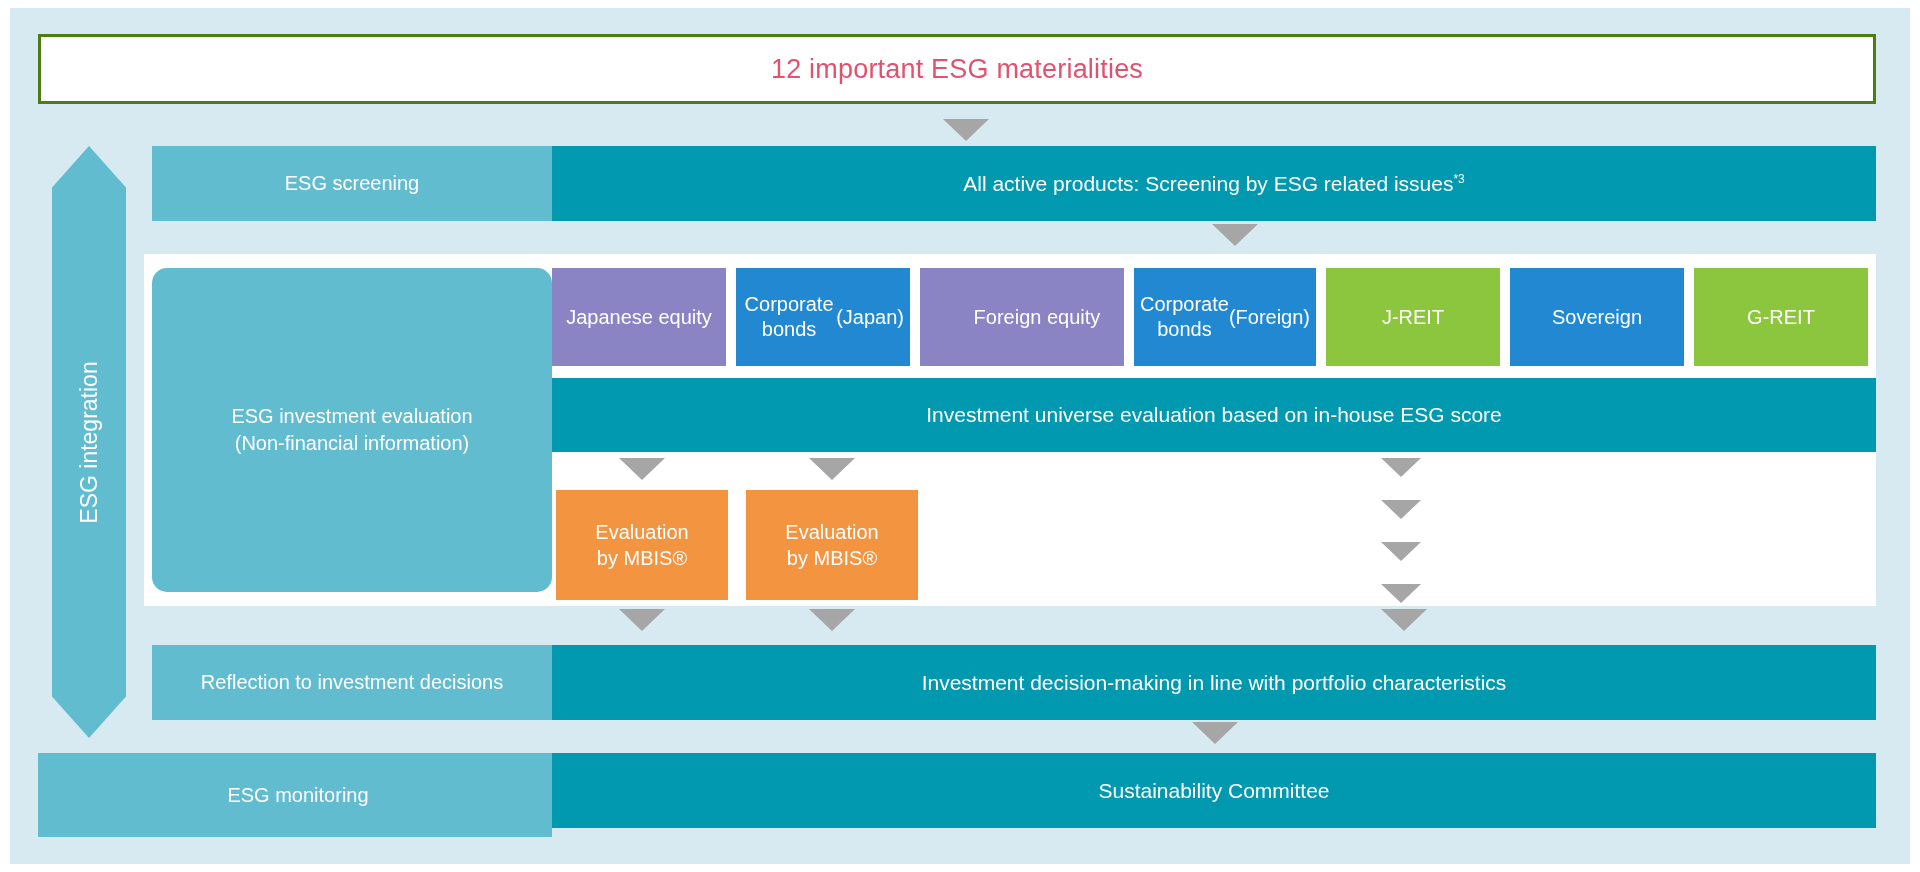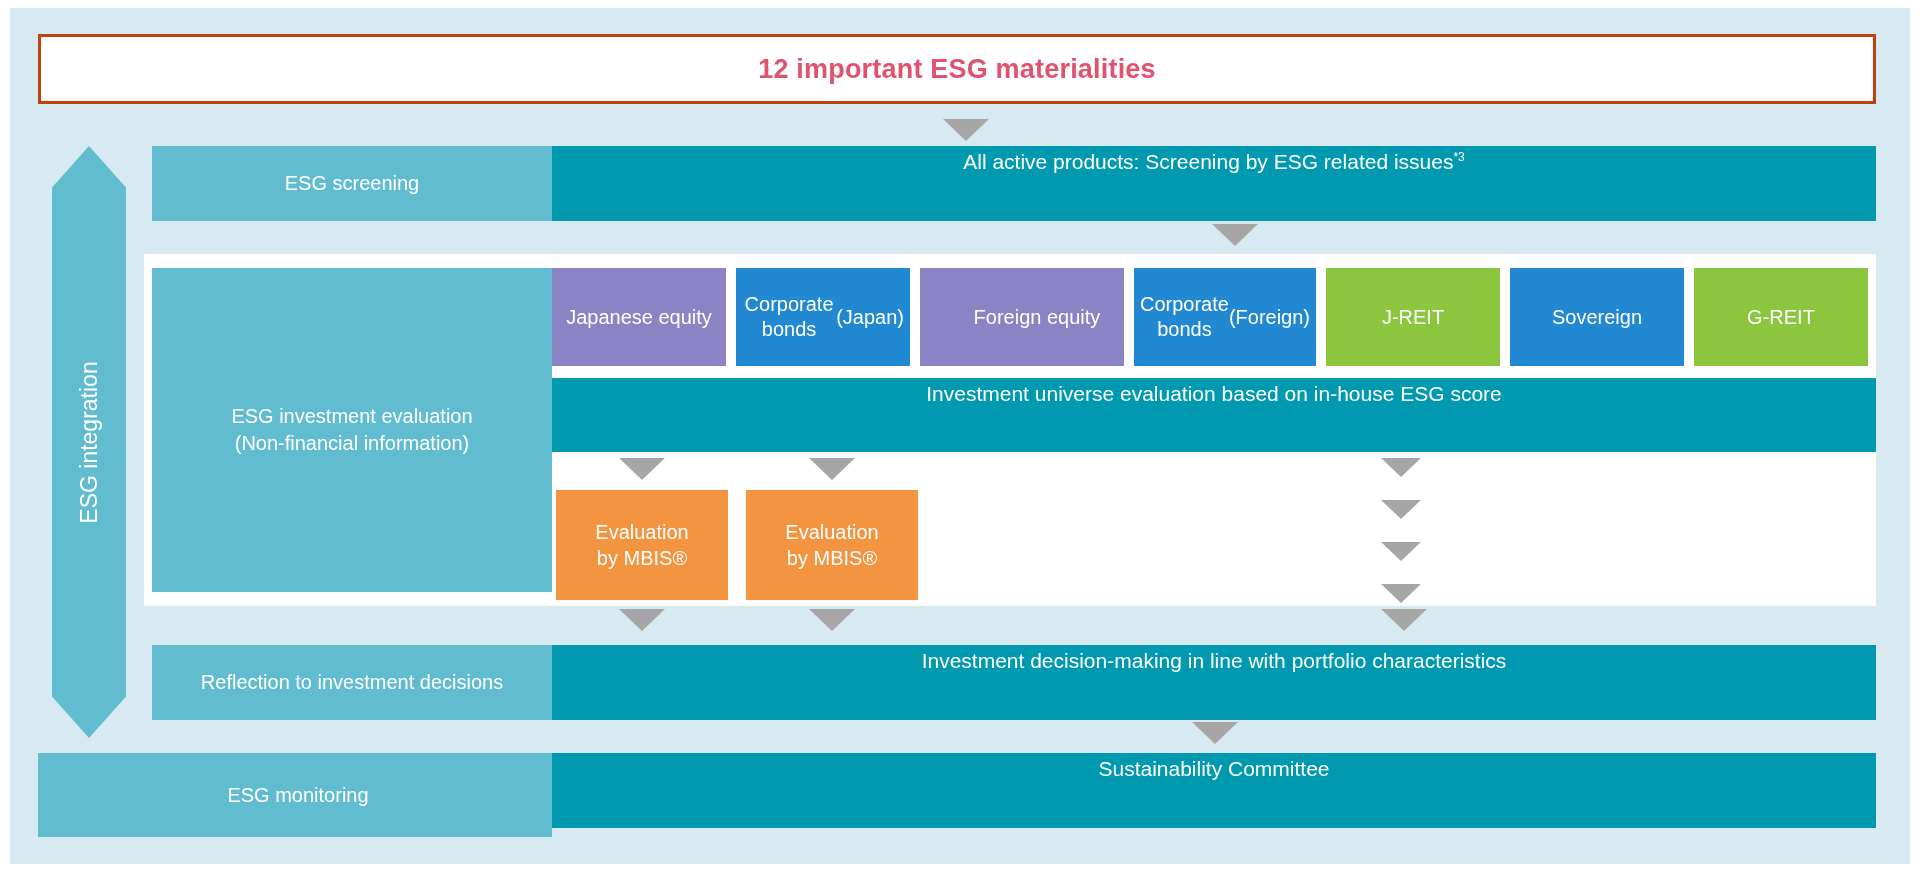--- a/index.html
+++ b/index.html
@@ -27,26 +27,25 @@
     background: #d7eaf1;
   }
   
   .banner {
     position: absolute;
     left: 38px;
     top: 34px;
     width: 1838px;
     height: 70px;
     background: #ffffff;
-    border: 3px solid #c2410c;
-    box-sizing: border-box;
-    display: flex;
-    align-items: center;
-    justify-content: center;
-    font-weight: bold;
+    border: 3px solid #4d7c0f;
+    box-sizing: border-box;
+    display: flex;
+    align-items: center;
+    justify-content: center;
   }
   .banner-title {
     color: #e2526f;
     font-size: 27px;
     letter-spacing: .2px;
     white-space: nowrap;
   }
 
   
   .vertical-arrow {
@@ -82,20 +81,21 @@
     line-height: 1.35;
     box-sizing: border-box;
     padding: 4px 10px;
   }
   
   .teal-bar {
     position: absolute;
     background: #0099b0;
     color: #ffffff;
     display: flex;
+    align-items: center;
     justify-content: center;
     text-align: center;
     font-size: 21px;
     box-sizing: border-box;
     padding: 4px 10px;
   }
   .sup {
     font-size: 12px;
     vertical-align: super;
     line-height: 0;
@@ -108,21 +108,21 @@
   
   .white-box {
     position: absolute;
     left: 144px;
     top: 254px;
     width: 1732px;
     height: 352px;
     background: #ffffff;
   }
 
-  #row-eval-label  { left: 152px; top: 268px; width: 400px; height: 324px; flex-direction: column; }
+  #row-eval-label  { left: 152px; top: 268px; width: 400px; height: 324px; flex-direction: column; border-radius: 15px; }
   #row-eval-label .line { display: block; }
 
   
   .chips {
     position: absolute;
     left: 552px;
     top: 268px;
     width: 1316px;
     height: 98px;
     display: flex;

